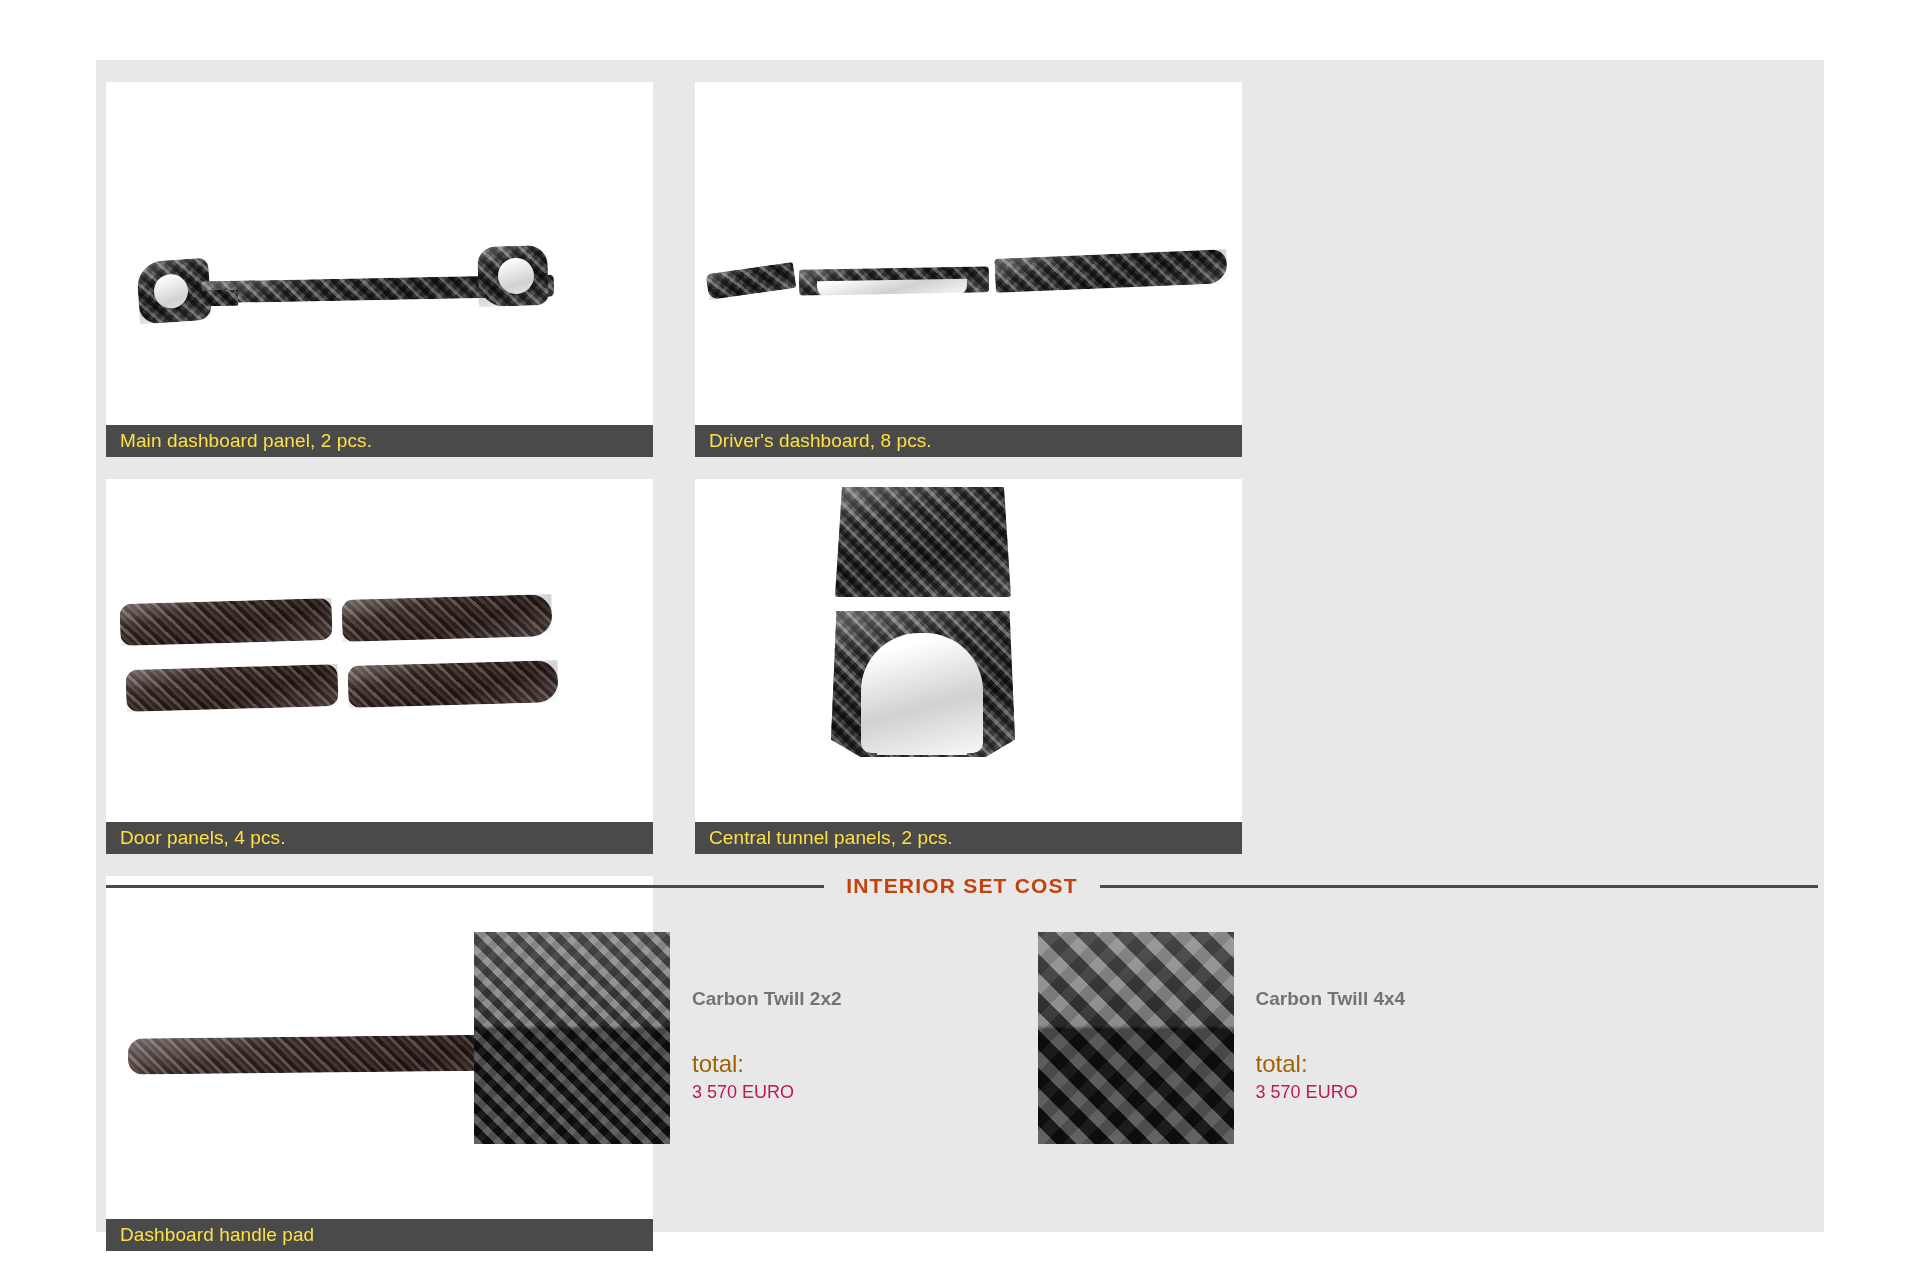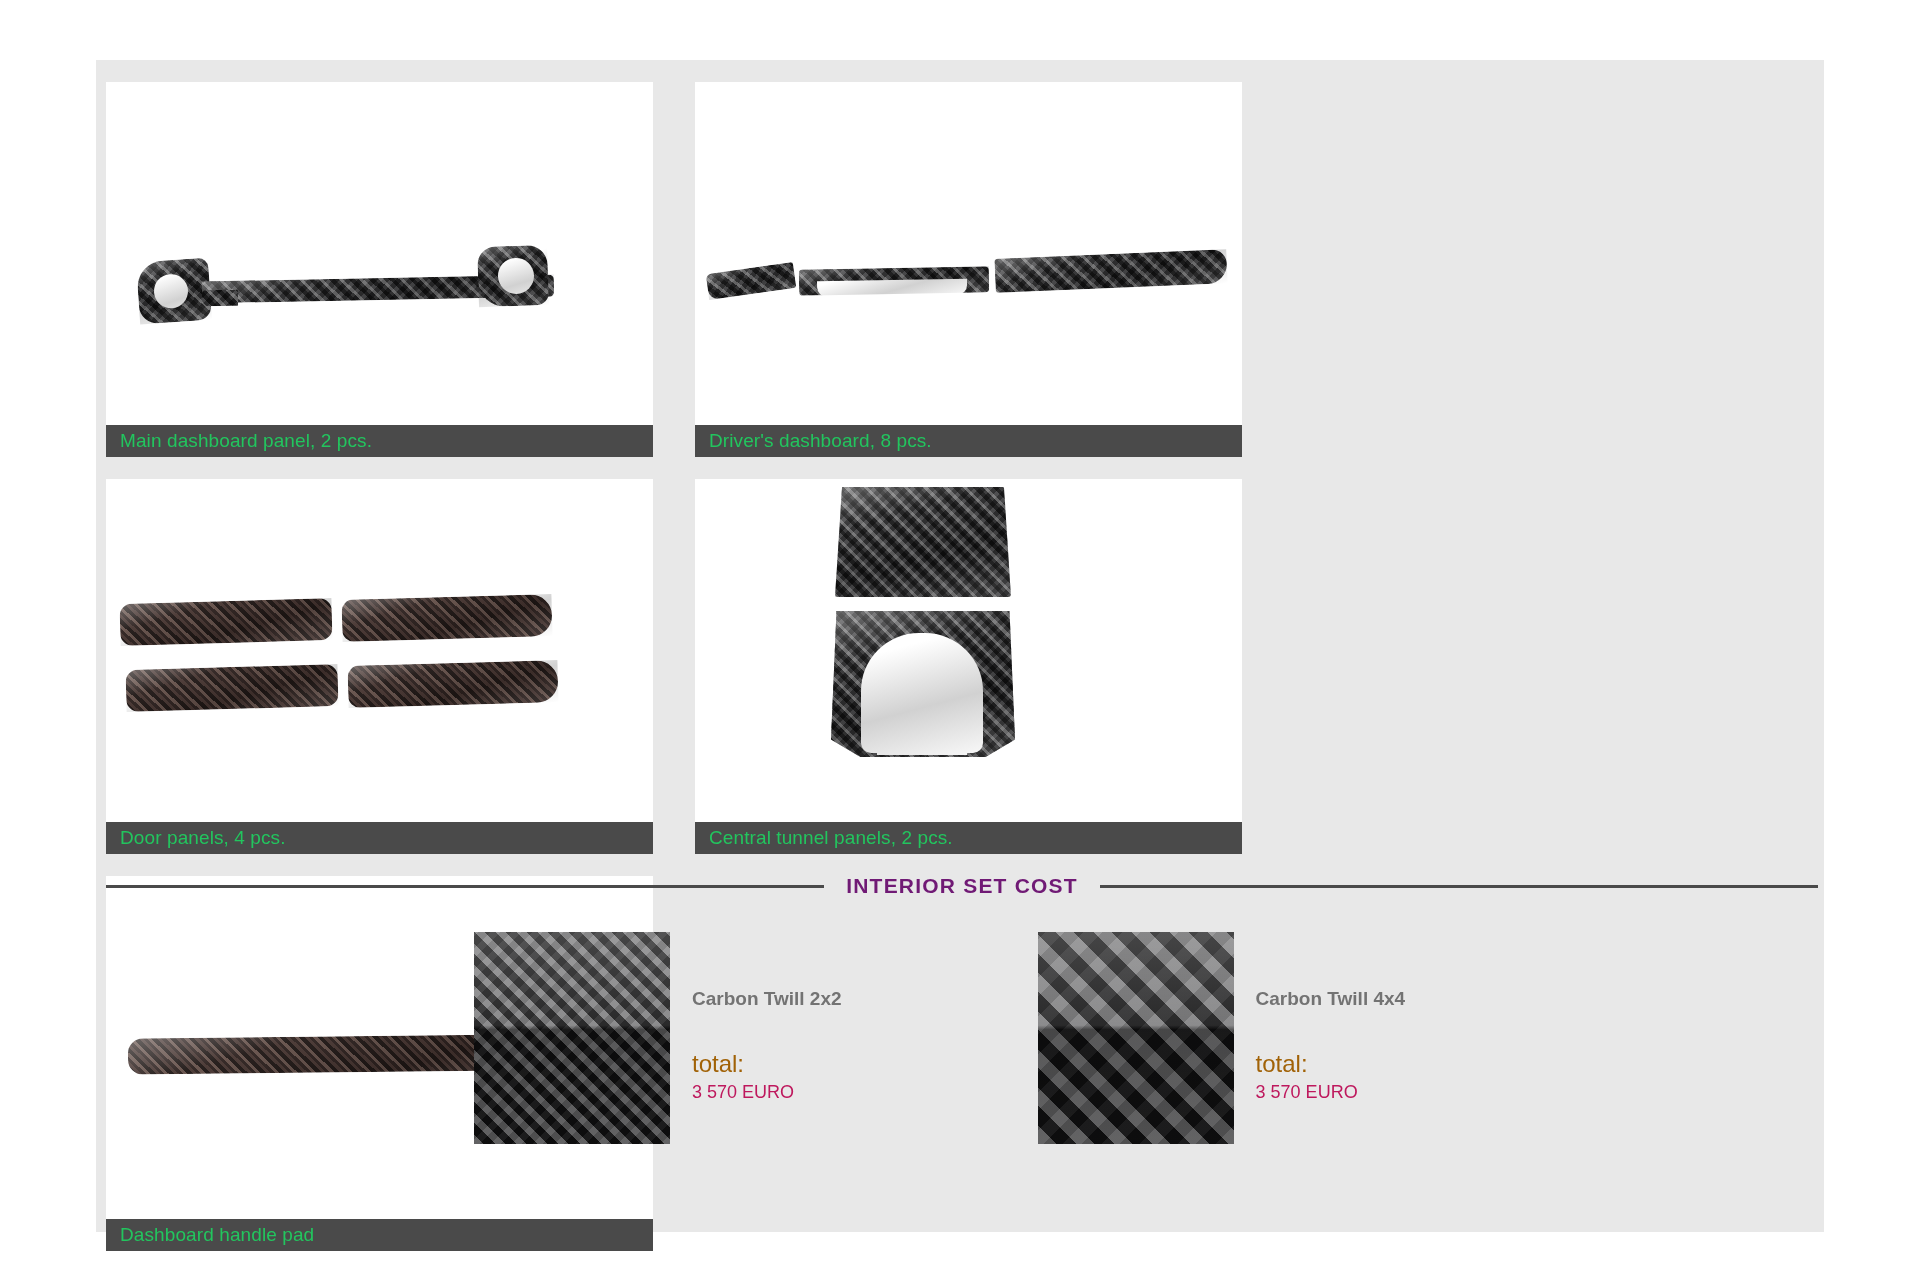--- a/index.html
+++ b/index.html
@@ -52,21 +52,21 @@
     overflow: hidden;
   }
 
   .caption {
     position: absolute;
     left: 0;
     right: 0;
     bottom: 0;
     height: 32px;
     background: #4a4a4a;
-    color: #22c55e;
+    color: #fde047;
     font-size: 19px;
     line-height: 32px;
     padding-left: 14px;
     box-sizing: border-box;
     letter-spacing: 0.1px;
     white-space: nowrap;
   }
 
   
   .cf {
@@ -257,21 +257,21 @@
     gap: 22px;
   }
   .cost-rule {
     flex: 1;
     height: 3px;
     background: #4a4a4a;
   }
   .cost-title {
     font-size: 21px;
     font-weight: bold;
-    color: #701a75;
+    color: #c2410c;
     letter-spacing: 1.2px;
     white-space: nowrap;
   }
 
   .swatches {
     position: absolute;
     left: 378px;
     top: 872px;
     display: flex;
     gap: 196px;

